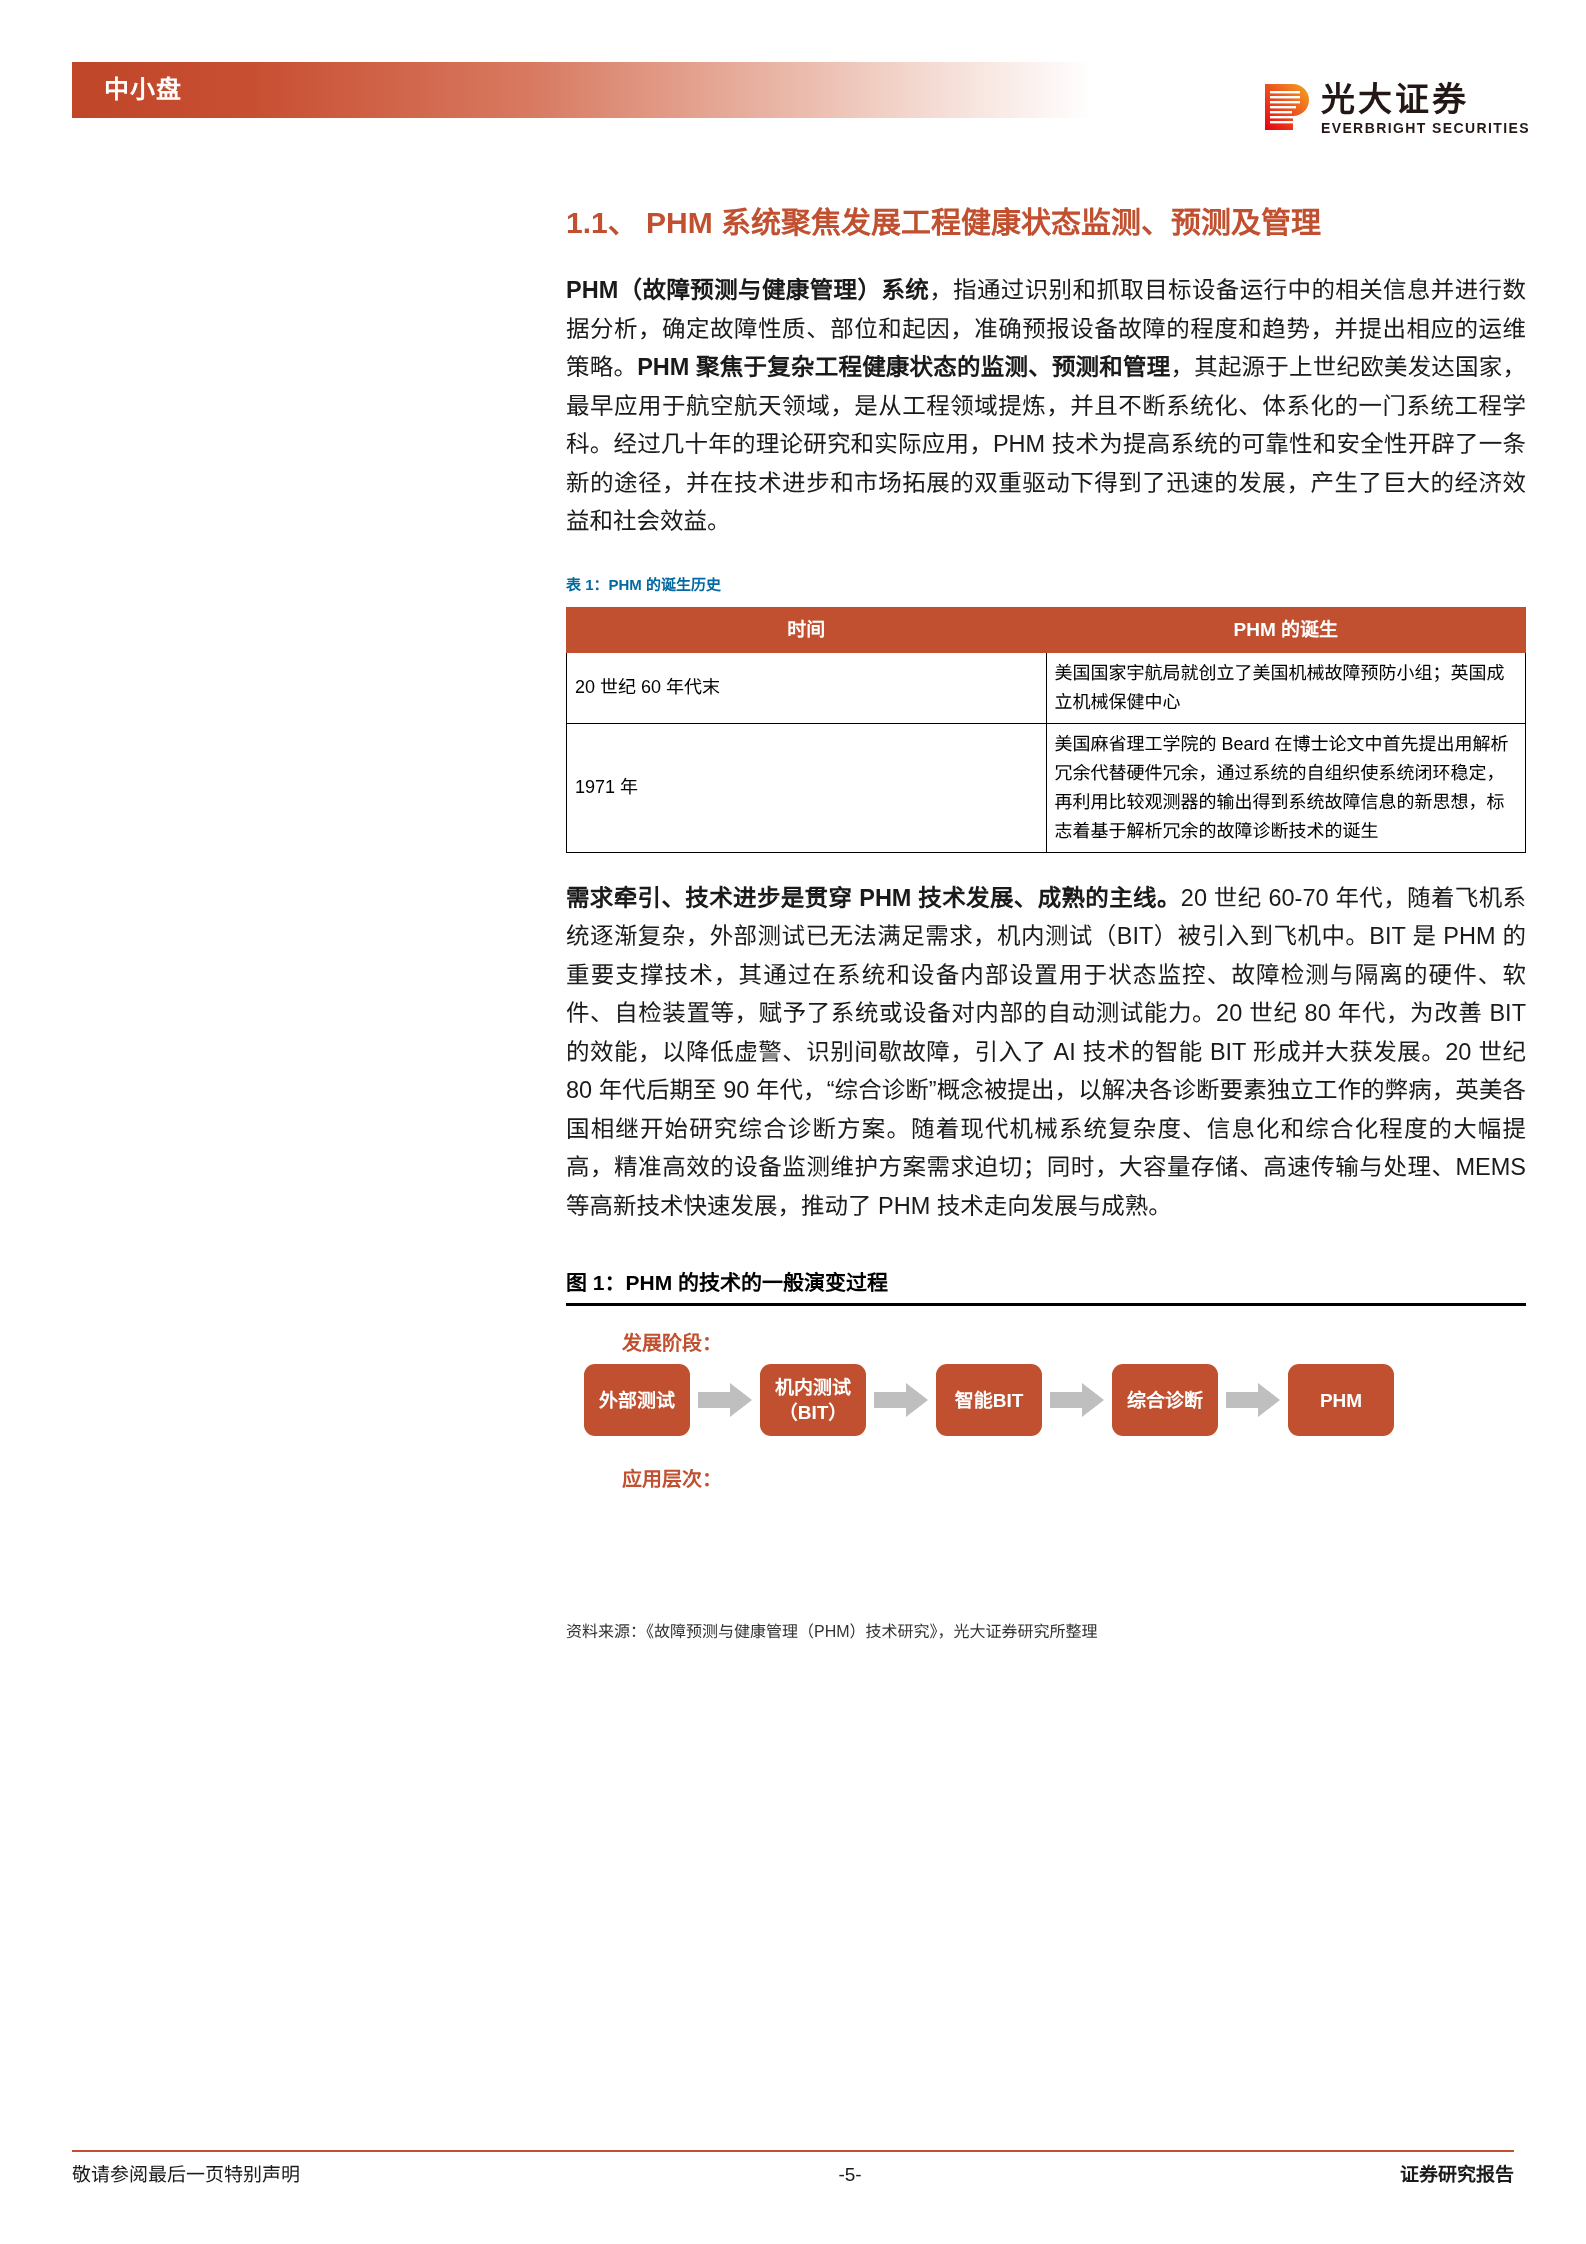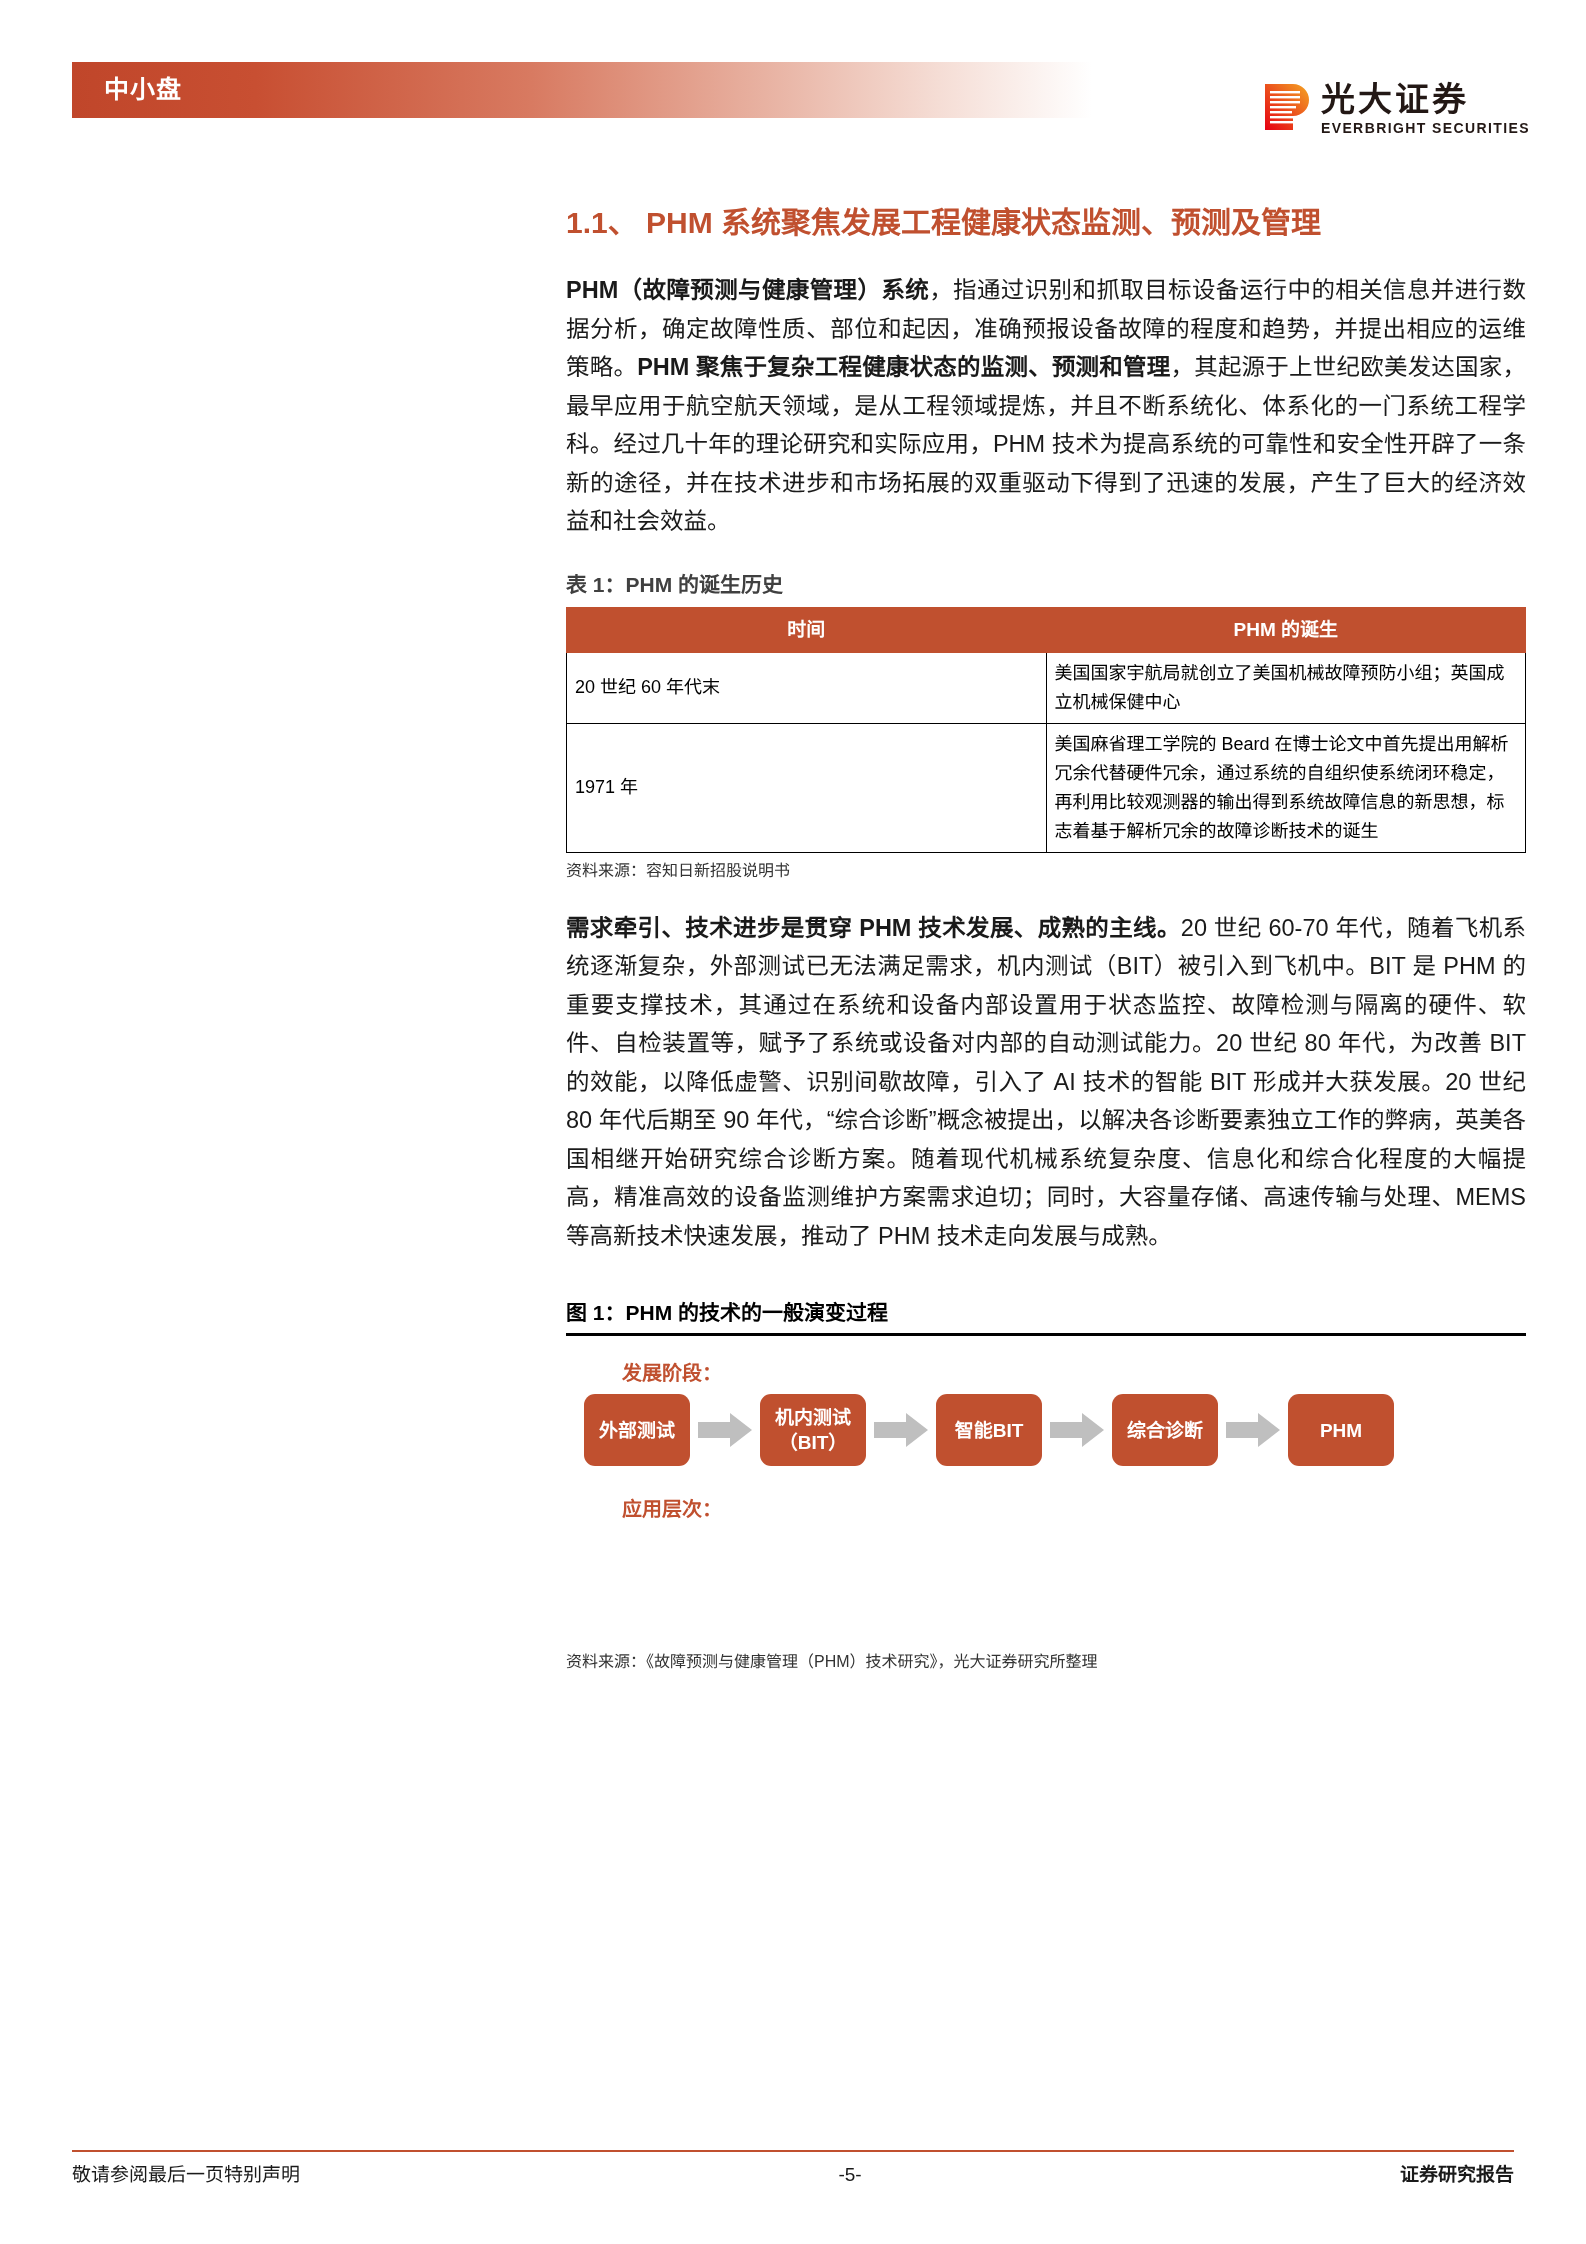--- a/index.html
+++ b/index.html
@@ -108,24 +108,24 @@
     line-height: 38.5px;
     color: #1a1a1a;
     text-align: justify;
     text-justify: inter-ideograph;
   }
   p.body-text b { font-weight: bold; }
 
   
   .table-caption {
     margin: 30px 0 8px 0;
-    font-size: 21px;
+    font-size: 15px;
     font-weight: bold;
     line-height: 28px;
-    color: #404040;
+    color: #0369a1;
   }
   table.data-table {
     border-collapse: collapse;
     width: 960px;
     table-layout: fixed;
   }
   table.data-table th {
     background: #C0502F;
     color: #ffffff;
     font-size: 19px;
@@ -320,21 +320,20 @@
         <tr>
           <td class="c-time">20 世纪 60 年代末</td>
           <td>美国国家宇航局就创立了美国机械故障预防小组；英国成立机械保健中心</td>
         </tr>
         <tr>
           <td class="c-time">1971 年</td>
           <td>美国麻省理工学院的 Beard 在博士论文中首先提出用解析冗余代替硬件冗余，通过系统的自组织使系统闭环稳定，再利用比较观测器的输出得到系统故障信息的新思想，标志着基于解析冗余的故障诊断技术的诞生</td>
         </tr>
       </tbody>
     </table>
-    <div class="src-note">资料来源：容知日新招股说明书</div>
 
     <p class="body-text">
       <b>需求牵引、技术进步是贯穿 PHM 技术发展、成熟的主线。</b><span>20 世纪 60-70 年代，随着飞机系统逐渐复杂，外部测试已无法满足需求，机内测试（BIT）被引入到飞机中。BIT 是 PHM 的重要支撑技术，其通过在系统和设备内部设置用于状态监控、故障检测与隔离的硬件、软件、自检装置等，赋予了系统或设备对内部的自动测试能力。20 世纪 80 年代，为改善 BIT 的效能，以降低虚警、识别间歇故障，引入了 AI 技术的智能 BIT 形成并大获发展。20 世纪 80 年代后期至 90 年代，“综合诊断”概念被提出，以解决各诊断要素独立工作的弊病，英美各国相继开始研究综合诊断方案。随着现代机械系统复杂度、信息化和综合化程度的大幅提高，精准高效的设备监测维护方案需求迫切；同时，大容量存储、高速传输与处理、MEMS 等高新技术快速发展，推动了 PHM 技术走向发展与成熟。</span>
     </p>
 
     <div class="fig-caption">图 1：PHM 的技术的一般演变过程</div>
     <div class="fig-rule"></div>
 
     <div class="fig-body">
 

